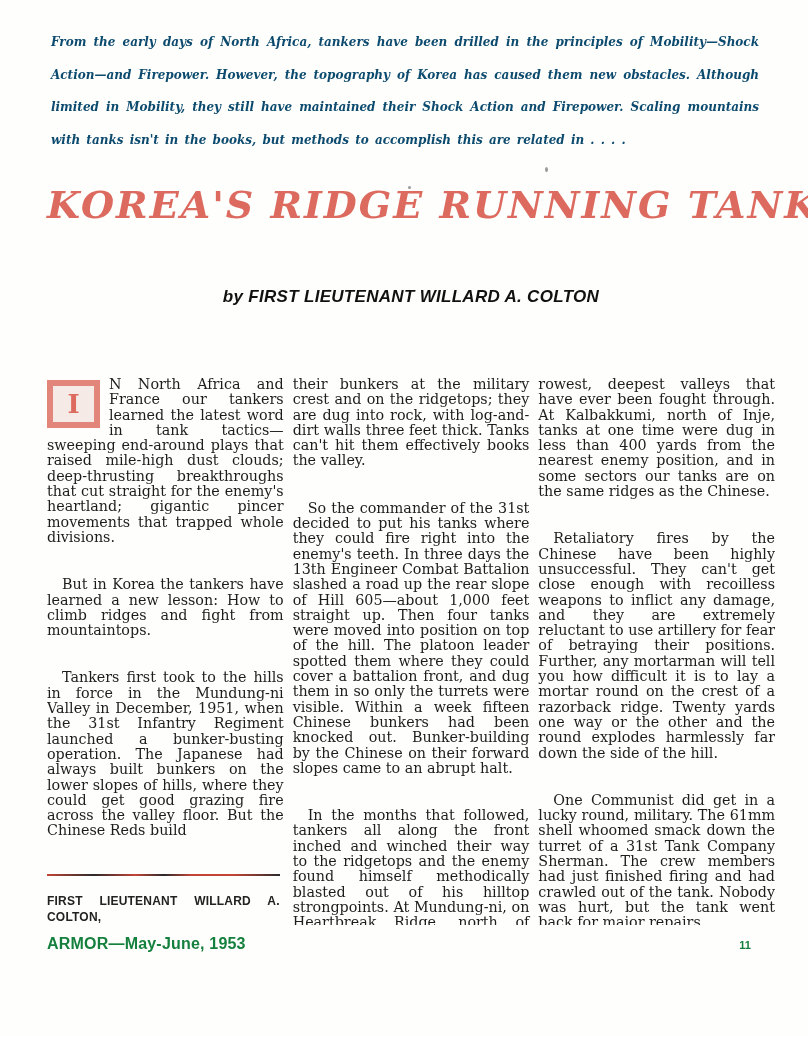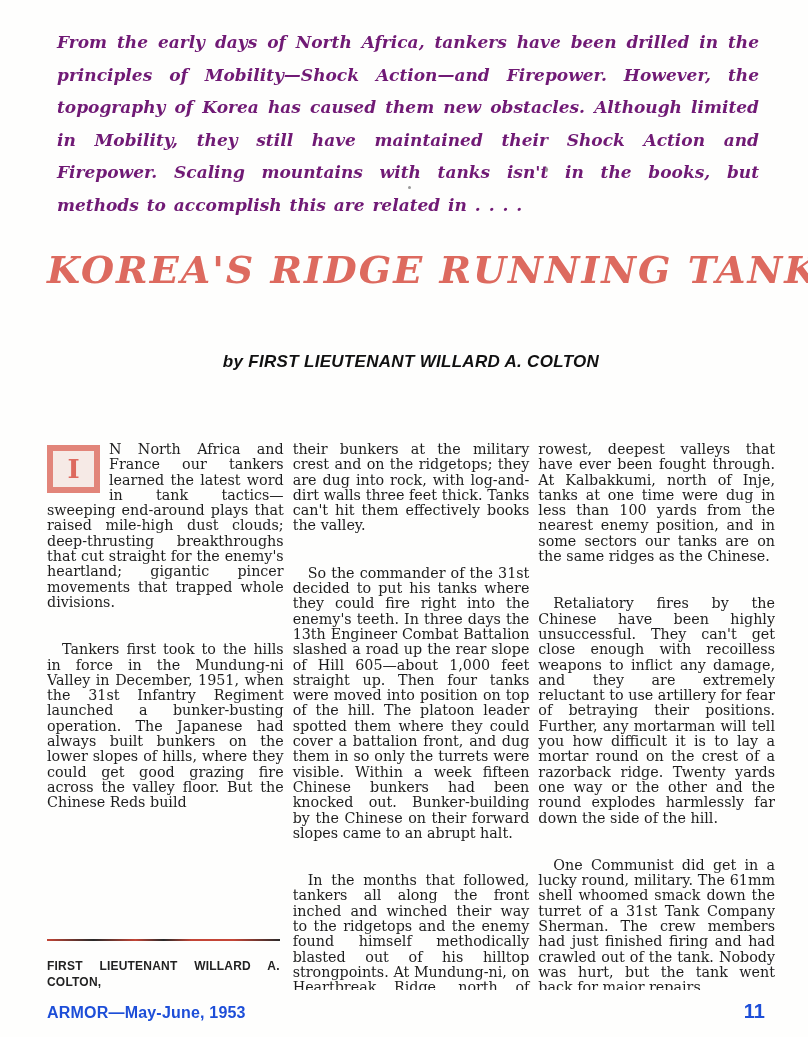--- a/index.html
+++ b/index.html
@@ -3,22 +3,22 @@
 <meta charset="utf-8">
 <style>
   html,body{margin:0;padding:0;background:#e9e9e9;}
   .page{
     width:808px;height:1037px;background:#fefefd;
     font-family:"DejaVu Serif",serif;position:relative;
     box-sizing:border-box;padding:26px 33px 0 47px;overflow:hidden;
     margin:0 auto;
   }
   .intro{
-    font-style:italic;font-weight:bold;font-size:17px;line-height:32.5px;
-    text-align:justify;margin:0 16px 0 10px;color:#701a75;word-spacing:2px;
+    font-style:italic;font-weight:bold;font-size:12px;line-height:32.5px;
+    text-align:justify;margin:0 16px 0 4px;color:#0c4a6e;word-spacing:2px;
   }
   .title{
     margin-top:26px;text-align:center;font-style:italic;font-weight:bold;
     font-size:38px;letter-spacing:2px;color:#dd6a5f;white-space:nowrap;
     font-family:"DejaVu Serif",serif;
   }
   .byline{
     margin-top:60px;text-align:center;
     font-family:"Liberation Sans",sans-serif;font-weight:bold;font-style:italic;
     font-size:17px;letter-spacing:.3px;color:#111;
@@ -44,24 +44,24 @@
     height:2px;border:0;margin:0 4px 18px 0;
     background:linear-gradient(90deg,#c44536 0%,#2a2a2a 20%,#c44536 38%,#2a2a2a 50%,#c44536 62%,#c44536 80%,#2a2a2a 100%);
   }
   .bio-text{
     font-family:"Liberation Sans",sans-serif;font-size:11.5px;line-height:15.5px;
     text-align:justify;word-spacing:2.5px;color:#222;padding-right:4px;
   }
   .bio-name{font-weight:bold;font-size:12px;letter-spacing:.2px;}
   .footer{
     display:flex;justify-content:space-between;align-items:baseline;
-    margin-top:10px;font-family:"Liberation Sans",sans-serif;font-weight:bold;color:#1d4ed8;
+    margin-top:10px;font-family:"Liberation Sans",sans-serif;font-weight:bold;color:#15803d;
   }
   .footer-left{font-size:16px;letter-spacing:.2px;}
-  .footer-right{font-size:20px;margin-right:10px;}
+  .footer-right{font-size:11px;margin-right:24px;}
   .speck{position:absolute;background:#9a9a9a;border-radius:50%;}
   .speck1{left:545px;top:167px;width:3px;height:5px;}
   .speck2{left:408px;top:186px;width:3px;height:3px;}
 </style>
 </head>
 <body>
 
 <div class="page">
 
   <p class="intro">From the early days of North Africa, tankers have been drilled in the principles of Mobility—Shock Action—and Firepower. However, the topography of Korea has caused them new obstacles.  Although limited in Mobility, they still have maintained their Shock Action and Firepower.  Scaling mountains with tanks isn't in the books, but methods to accomplish this are related in . . . .</p>
@@ -71,39 +71,40 @@
   <div class="byline">by FIRST LIEUTENANT WILLARD A. COLTON</div>
 
   <div class="columns">
 
     <div class="column">
       <p>
         <span class="dropcap-box">
             <span>I</span>
           </span><span>N North Africa and France our tankers learned the latest word in tank tactics—sweeping end-around plays that raised mile-high dust clouds; deep-thrusting breakthroughs that cut straight for the enemy's heartland; gigantic pincer movements that trapped whole divisions.</span>
       </p>
+      <p>But in Korea the tankers have learned a new lesson: How to climb ridges and fight from mountaintops.</p>
       <p>Tankers first took to the hills in force in the Mundung-ni Valley in December, 1951, when the 31st Infantry Regiment launched a bunker-busting operation. The Japanese had always built bunkers on the lower slopes of hills, where they could get good grazing fire across the valley floor. But the Chinese Reds build</p>
 
       <div class="bio-block">
         <hr class="bio-rule">
         <div class="bio-text">
           <span class="bio-name">FIRST LIEUTENANT WILLARD A. COLTON,</span>
           
         </div>
       </div>
     </div>
 
     <div class="column">
       <p>their bunkers at the military crest and on the ridgetops; they are dug into rock, with log-and-dirt walls three feet thick. Tanks can't hit them effectively books the valley.</p>
       <p>So the commander of the 31st decided to put his tanks where they could fire right into the enemy's teeth. In three days the 13th Engineer Combat Battalion slashed a road up the rear slope of Hill 605—about 1,000 feet straight up. Then four tanks were moved into position on top of the hill. The platoon leader spotted them where they could cover a battalion front, and dug them in so only the turrets were visible. Within a week fifteen Chinese bunkers had been knocked out. Bunker-building by the Chinese on their forward slopes came to an abrupt halt.</p>
       <p>In the months that followed, tankers all along the front inched and winched their way to the ridgetops and the enemy found himself methodically blasted out of his hilltop strongpoints. At Mundung-ni, on Heartbreak Ridge, north of Kumhwa, wherever an old-line tanker would look at the high rock ridges and shudder, tankers are now facing the enemy on hills only a few hundred yards apart—across some of the nar-</p>
     </div>
 
     <div class="column">
-      <p>rowest, deepest valleys that have ever been fought through. At Kalbakkumi, north of Inje, tanks at one time were dug in less than 100 yards from the nearest enemy position, and in some sectors our tanks are on the same ridges as the Chinese.</p>
+      <p>rowest, deepest valleys that have ever been fought through. At Kalbakkumi, north of Inje, tanks at one time were dug in less than 400 yards from the nearest enemy position, and in some sectors our tanks are on the same ridges as the Chinese.</p>
       <p>Retaliatory fires by the Chinese have been highly unsuccessful. They can't get close enough with recoilless weapons to inflict any damage, and they are extremely reluctant to use artillery for fear of betraying their positions. Further, any mortarman will tell you how difficult it is to lay a mortar round on the crest of a razorback ridge. Twenty yards one way or the other and the round explodes harmlessly far down the side of the hill.</p>
       <p>One Communist did get in a lucky round, military. The 61mm shell whoomed smack down the turret of a 31st Tank Company Sherman. The crew members had just finished firing and had crawled out of the tank. Nobody was hurt, but the tank went back for major repairs.</p>
       <p>The ridge-running tankers must cope with problems besides enemy mortars—problems that have no solutions in the book. More than one tank, attempting to negotiate a steep hillside, has gotten away from its</p>
     </div>
 
   </div>
 
   <div class="footer">
     <span class="footer-left">ARMOR—May-June, 1953</span>
     <span class="footer-right">11</span>

